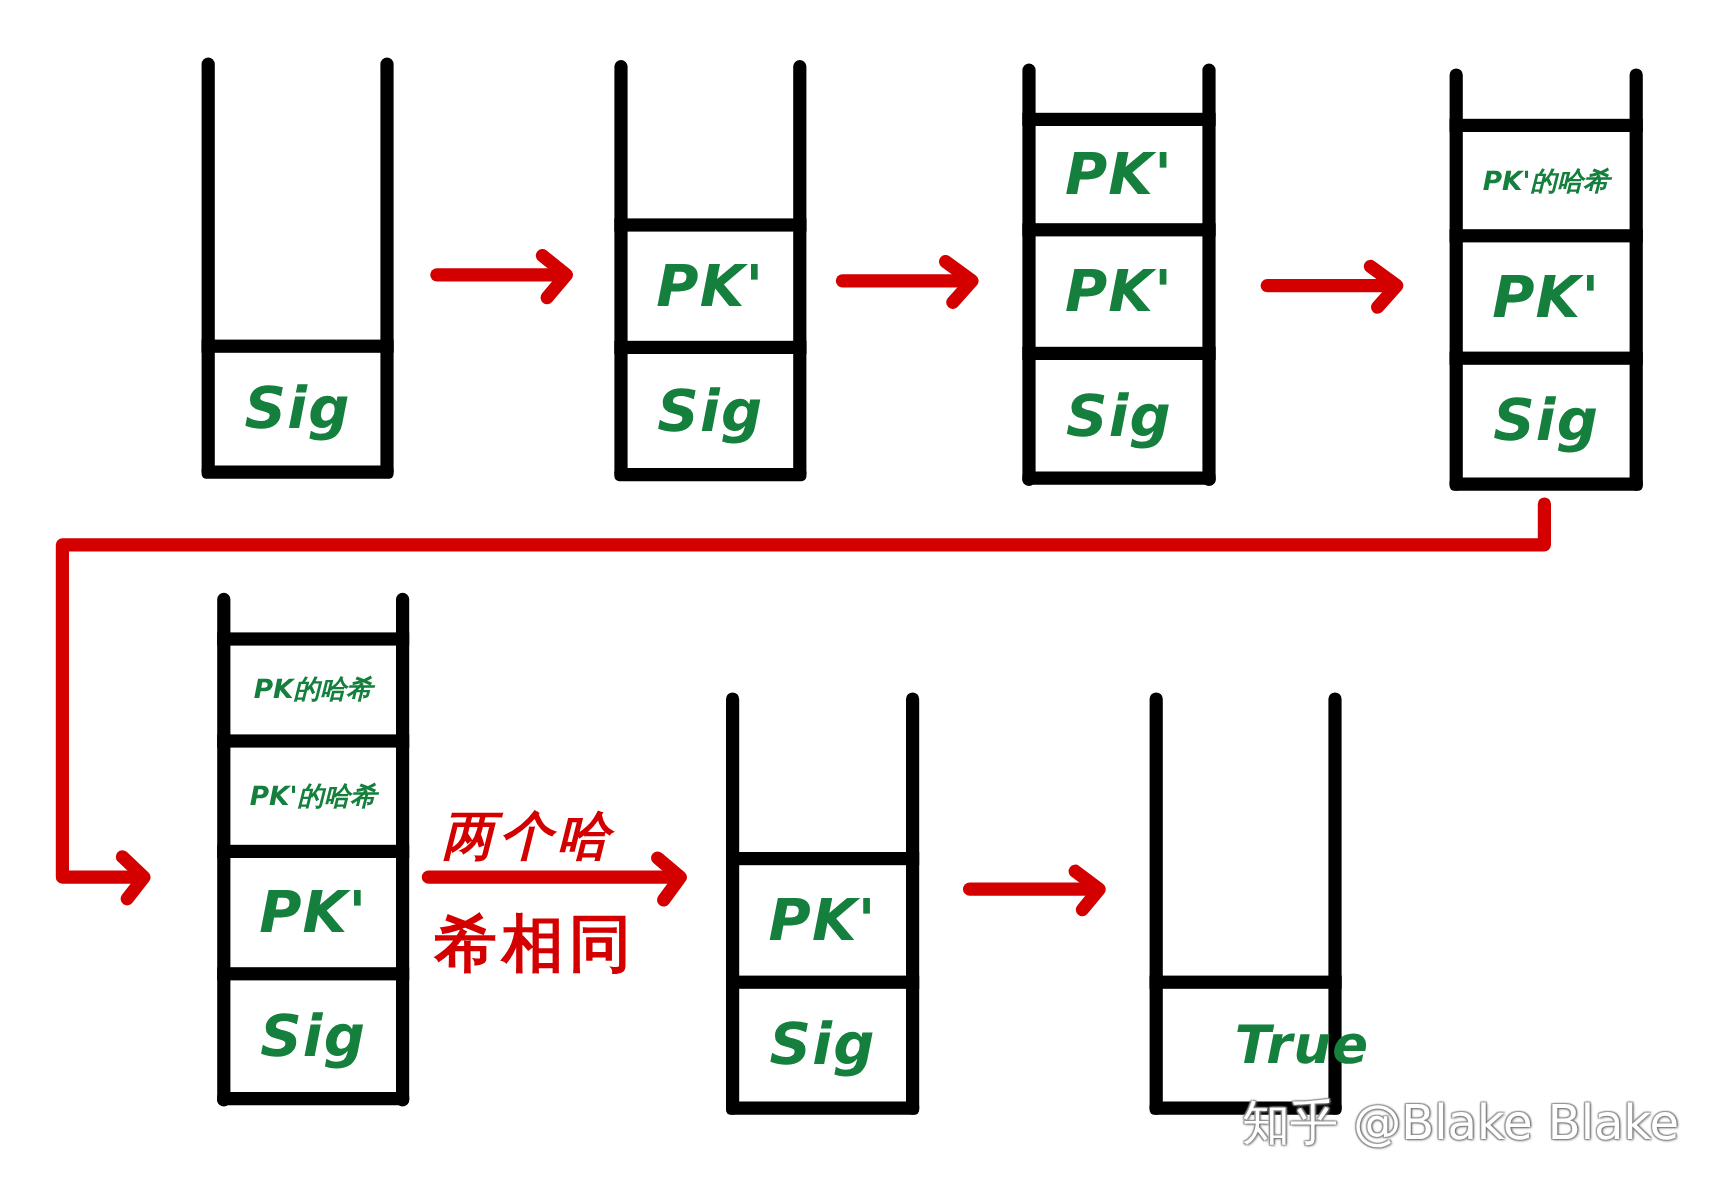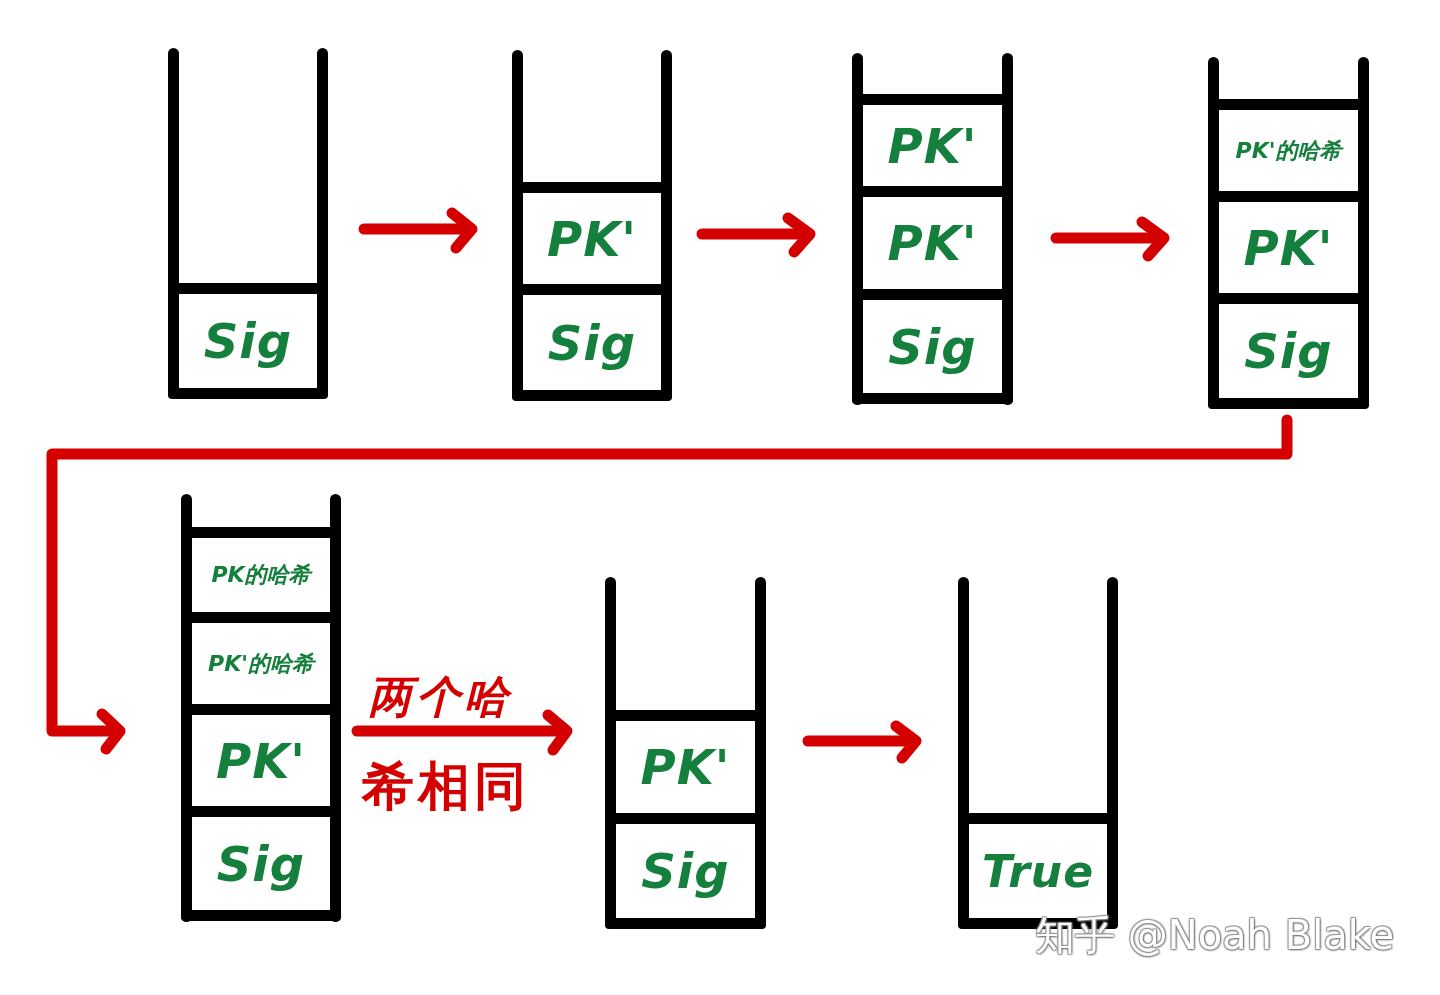--- a/index.html
+++ b/index.html
@@ -127,16 +127,16 @@
   <div class="base" style="left:605px;top:918px;width:161px;"></div>
   <div class="cell-label big" style="left:616px;top:721px;width:139px;height:92px;">PK'</div>
   <div class="cell-label big" style="left:616px;top:824px;width:139px;height:94px;">Sig</div>
 </div>
 
 <div class="stack">
   <div class="wall" style="left:958px;top:577px;height:352px;"></div>
   <div class="wall" style="left:1107px;top:577px;height:352px;"></div>
   <div class="divider" style="left:958px;top:813px;width:160px;"></div>
   <div class="base" style="left:958px;top:918px;width:160px;"></div>
-  <div class="cell-label big" style="left:969px;top:824px;width:138px;height:94px;font-size:44px;">True</div>
+  <div class="cell-label big" style="left:969px;top:824px;width:138px;height:94px;font-size:44px;padding-left:47px;">True</div>
 </div>
 
-<div class="watermark">知乎 @Noah Blake</div>
+<div class="watermark">知乎 @Blake Blake</div>
 
 </body></html>

